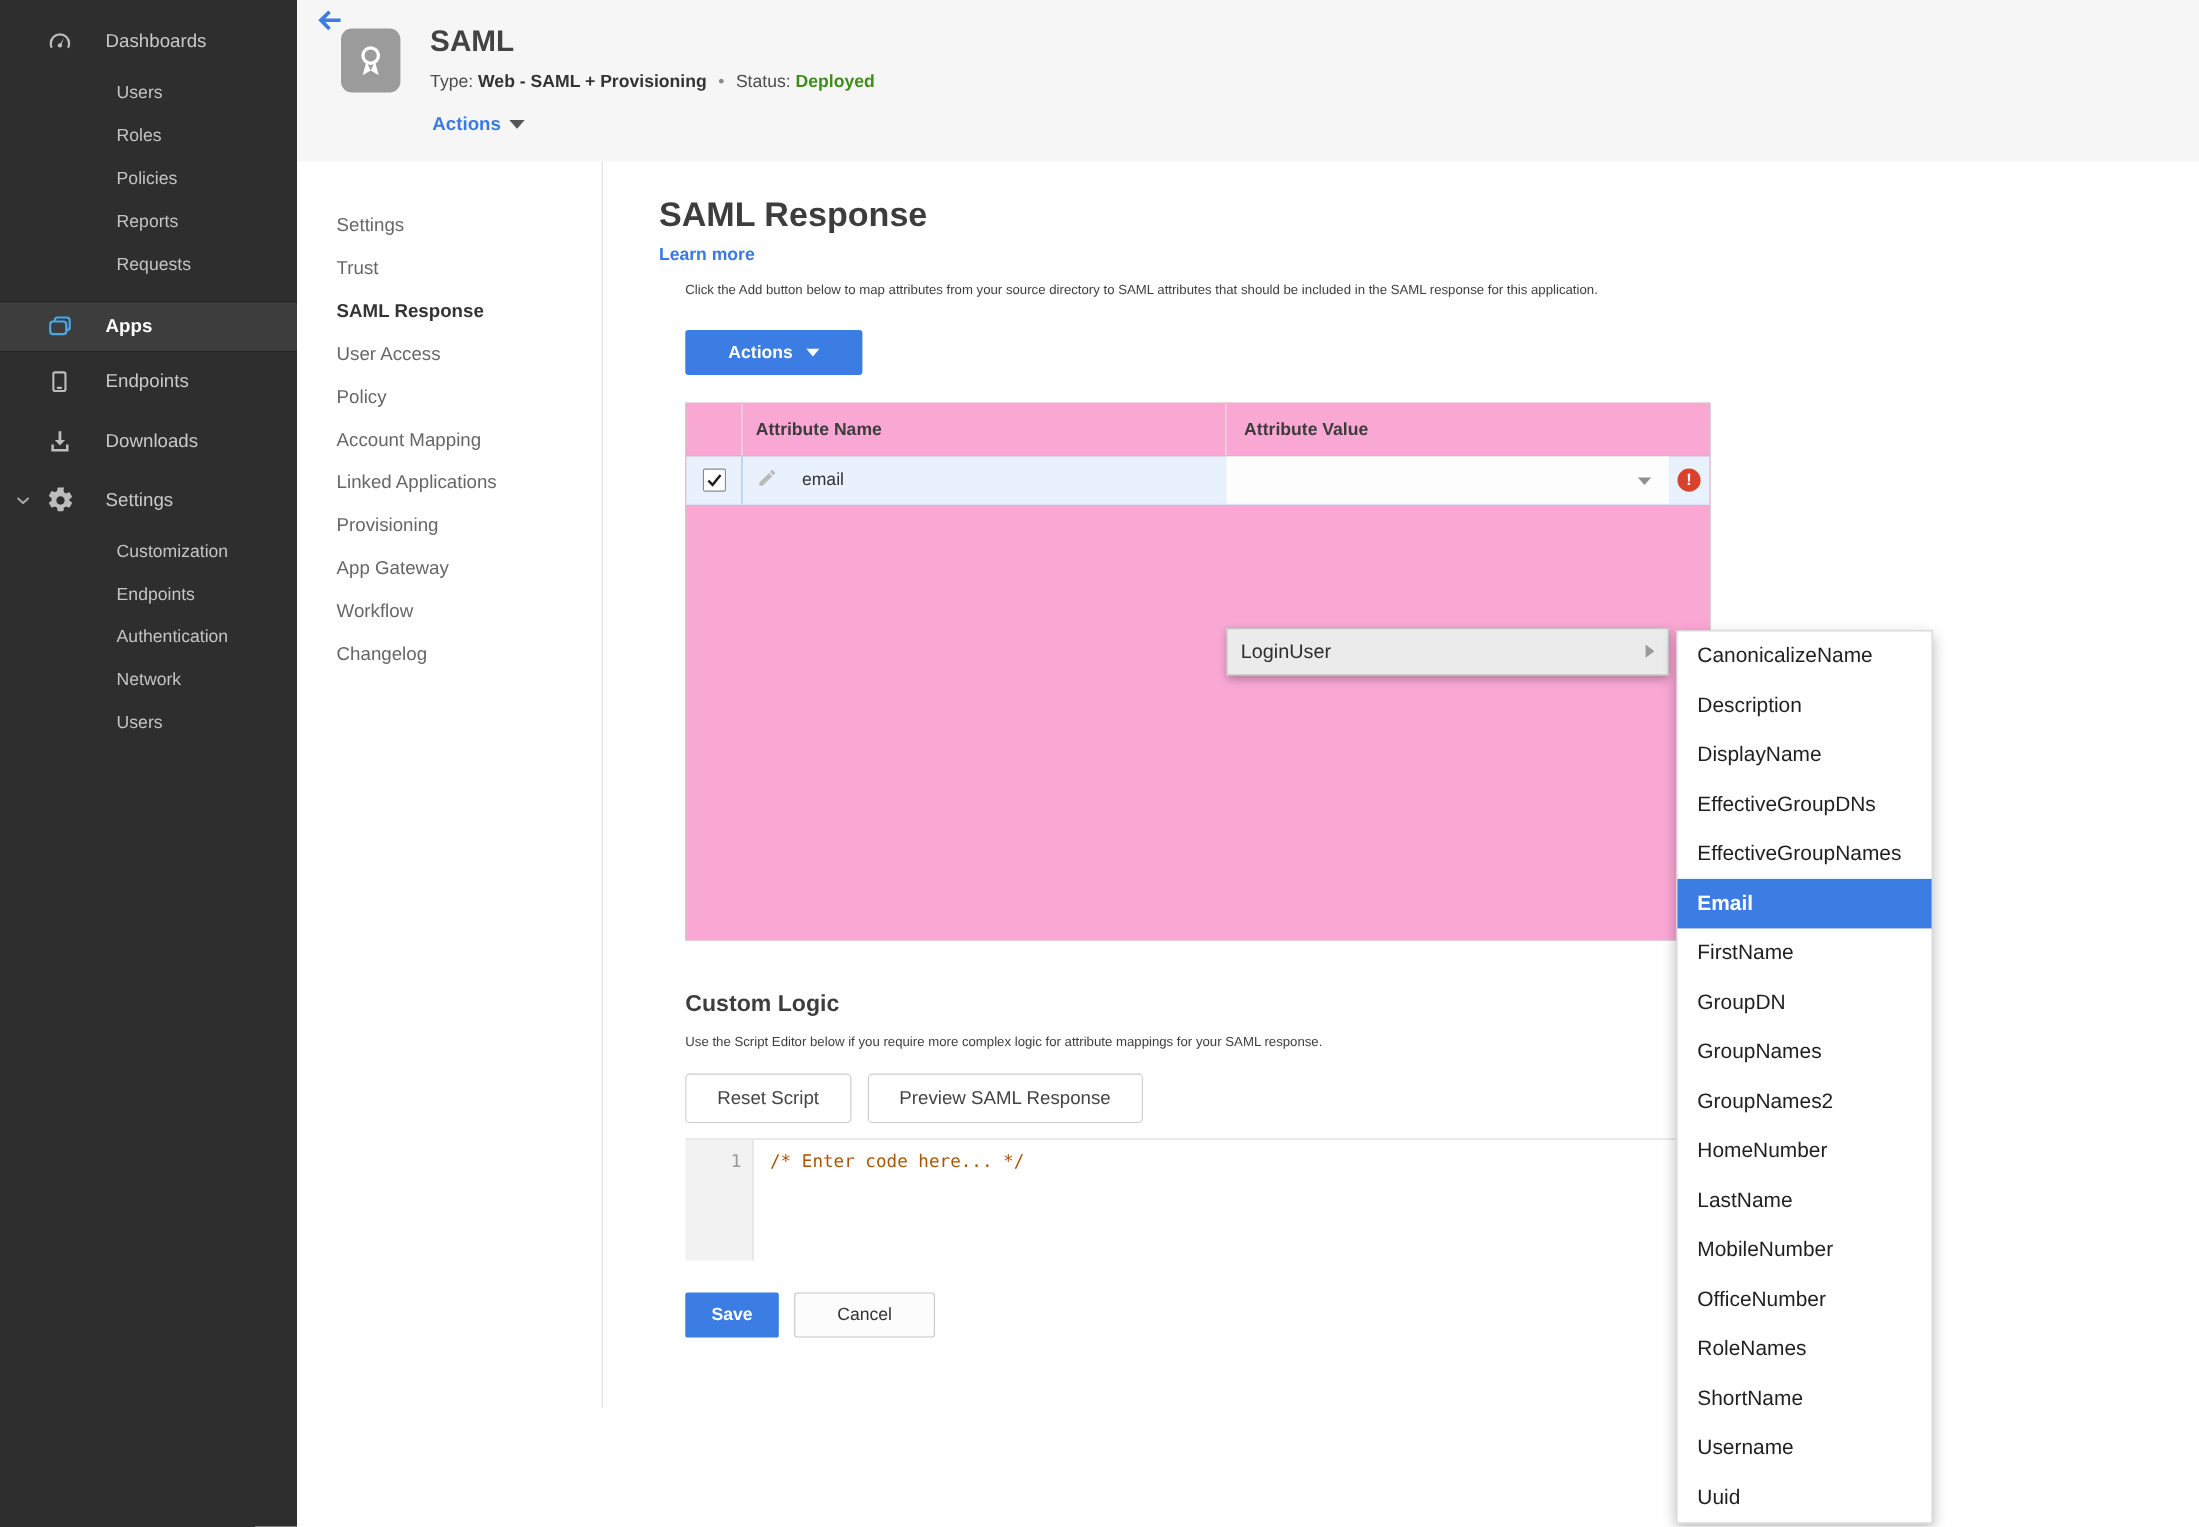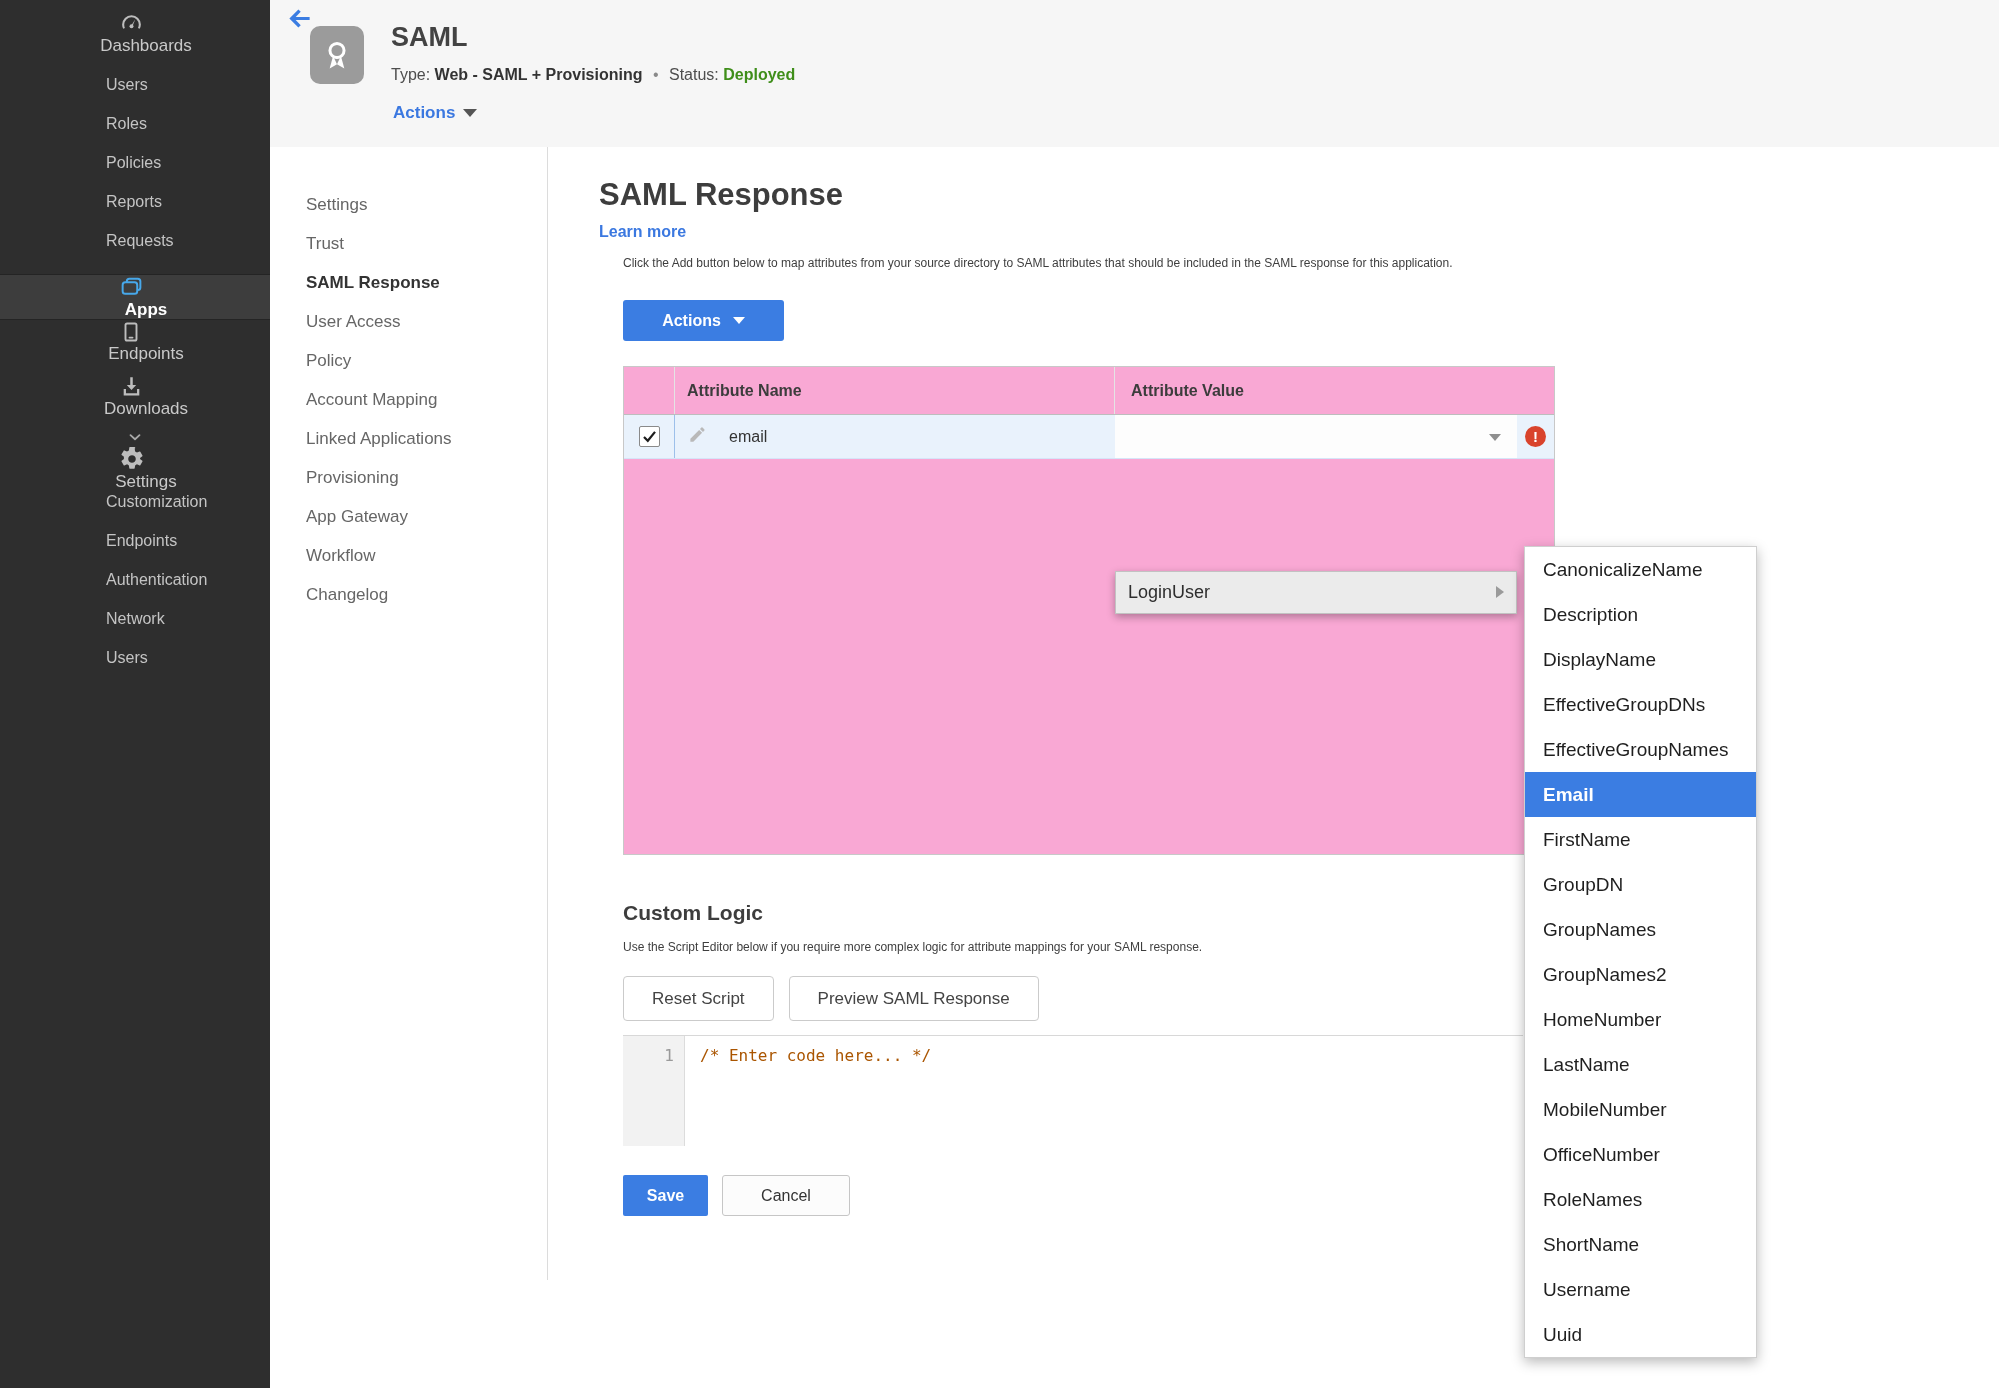--- a/index.html
+++ b/index.html
@@ -5,21 +5,21 @@
   * { box-sizing: border-box; margin: 0; padding: 0; }
   html,body { width:1999px; height:1388px; overflow:hidden; background:#fff;
     font-family:"Liberation Sans", sans-serif; }
   body { position:relative; }
   .app { display:flex; width:100%; height:100%; }
 
   
   .sidebar { width:270px; min-width:270px; background:#2e2e2e; color:#c9c9c9;
     padding-top:11px; height:100%; }
   .side-item { display:flex; align-items:center; height:54px; padding-left:12px;
-    font-size:17px; cursor:pointer; color:#c9c9c9;flex-direction:column; }
+    font-size:17px; cursor:pointer; color:#c9c9c9; }
   .side-item .chev { width:30px; display:flex; align-items:center; color:#a9a9a9; }
   .side-item .sicon { width:44px; display:flex; align-items:center; color:#bdbdbd; }
   .side-item .lbl { padding-left:10px; }
   .side-sub { height:39px; display:flex; align-items:center; padding-left:106px;
     font-size:16px; color:#c4c4c4; cursor:pointer; }
   .side-item.active { background:#3d3d3d; border-top:1px solid #242424;
     border-bottom:1px solid #242424; height:46px; margin-top:14px; }
   .side-item.active .lbl { color:#ffffff; font-weight:bold; }
 
   
@@ -118,21 +118,21 @@
     font-family:"Liberation Sans", sans-serif; }
 
   
   .ctx-menu { position:absolute; left:1115px; top:571px; width:402px; height:43px;
     background:#ebebeb; border:1px solid #c2c2c2; box-shadow:0 3px 8px rgba(0,0,0,.3);
     display:flex; align-items:center; padding-left:12px; font-size:18px; color:#2e2e2e;
     cursor:pointer; z-index:9; }
   .ctx-menu .subarrow { position:absolute; right:12px; top:14px; width:0; height:0;
     border-top:6px solid transparent; border-bottom:6px solid transparent;
     border-left:8px solid #9a9a9a; }
-  .submenu { position:absolute; left:1524px; top:546px; width:233px; background:#fff;
+  .submenu { position:absolute; left:1524px; top:573px; width:233px; background:#fff;
     border:1px solid #cfcfcf; box-shadow:0 4px 12px rgba(0,0,0,.28); z-index:10; }
   .submenu-item { height:45px; display:flex; align-items:center; padding-left:18px;
     font-size:19px; color:#1f1f1f; cursor:pointer; }
   .submenu-item.active { background:#3b7de2; color:#fff; font-weight:bold; }
 </style>
 </head>
 <body>
 
 <div class="app">
 

